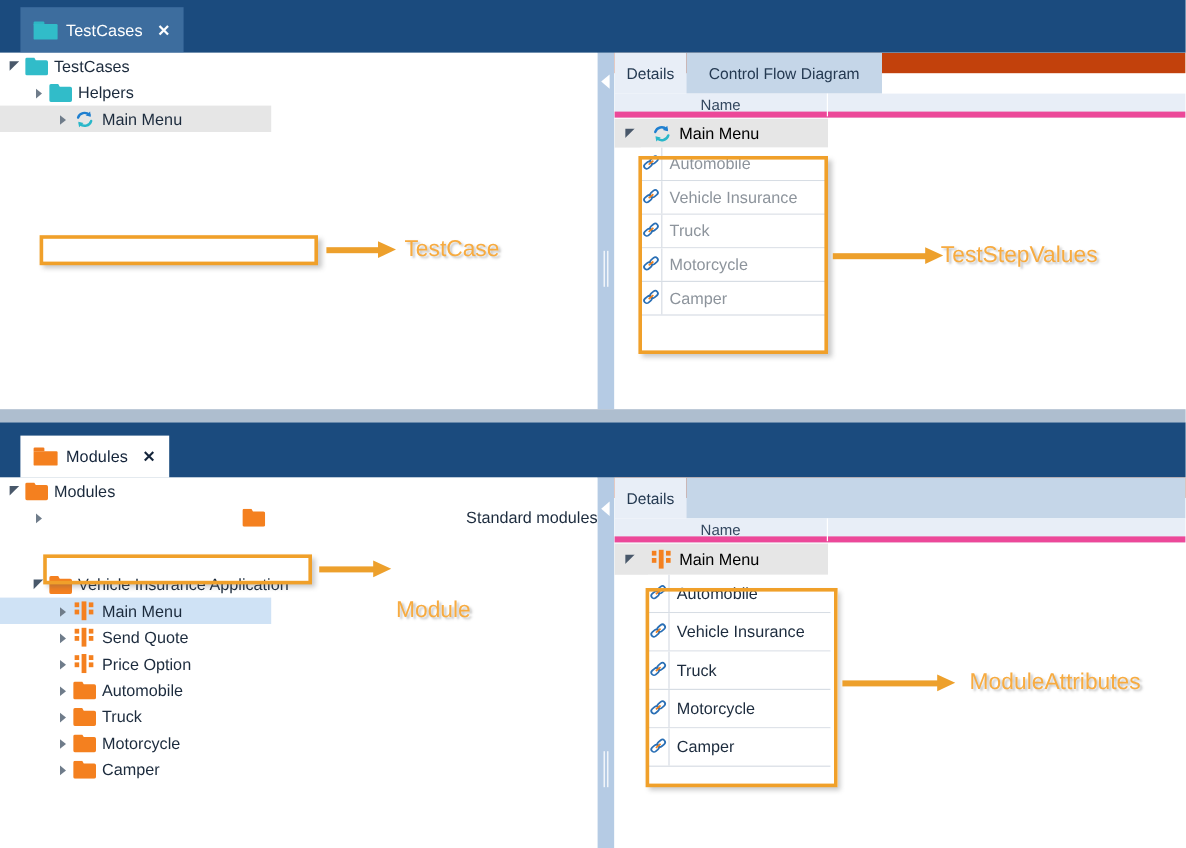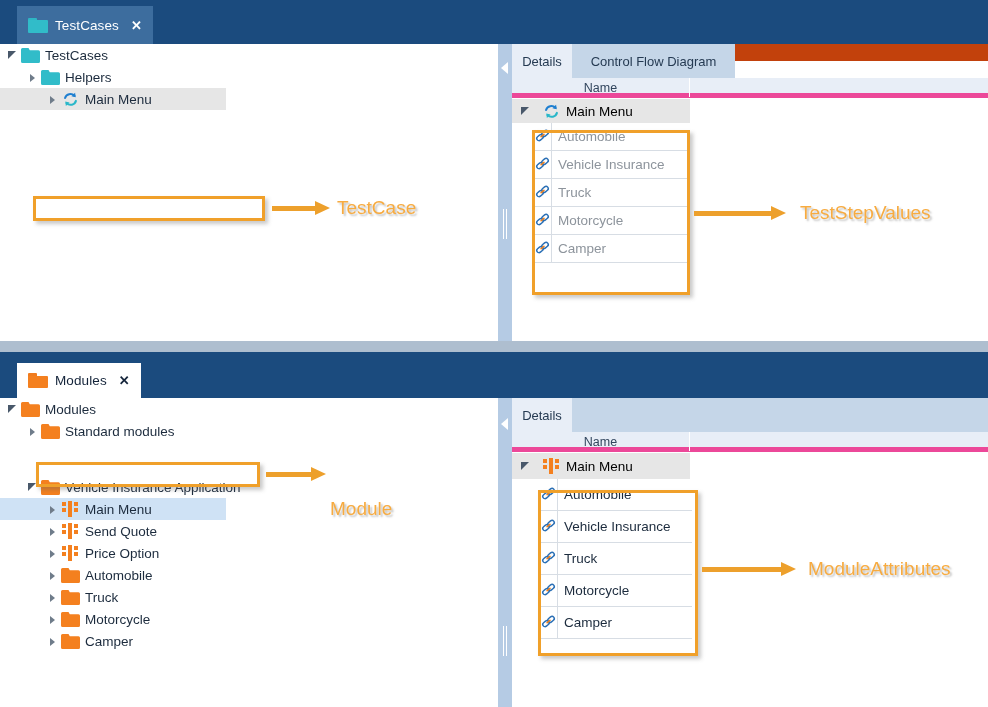--- a/index.html
+++ b/index.html
@@ -251,21 +251,21 @@
   <div class="shaft" style="width:44px;"></div>
     <div class="head" style="left:43px;"></div>
 </div>
 <div class="ann-text" style="left:337px;top:197px;">TestCase</div>
 
 <div class="hl" style="left:532px;top:130px;width:158px;height:165px;"></div>
 <div class="ann-arrow" style="left:694px;top:209px;width:92px;">
   <div class="shaft" style="width:78px;"></div>
     <div class="head" style="left:77px;"></div>
 </div>
-<div class="ann-text" style="left:800px;top:202px;">TestStepValues</div>
+<div class="ann-text" style="left:784px;top:202px;">TestStepValues</div>
 
 <div class="hband" style="top:341px;height:11px;"></div>
 
 <div class="panel titlebar" style="left:0;top:352px;width:988px;height:46px;"></div>
 
 <div class="tab-chip sel-white" style="left:17px;top:363px;height:35px;">
   <span class="folder orange">
     <i class="tabp"></i>
       <i class="body"></i>
   </span>
@@ -277,21 +277,21 @@
   <div class="tree" id="bottom-tree">
       <div class="trow" style="padding-left: 6px;">
         <span class="twist open"></span>
         <span class="ticon">
           <svg width="19" height="15" viewBox="0 0 19 15">
             <path d="M0 1.5 A1.5 1.5 0 0 1 1.5 0 H7.5 L8.8 2.2 H17.5 A1.5 1.5 0 0 1 19 3.7 V13.5 A1.5 1.5 0 0 1 17.5 15 H1.5 A1.5 1.5 0 0 1 0 13.5 Z" fill="#f4801f"></path>
           </svg>
         </span>
         <span class="tlabel">Modules</span>
       </div>
-      <div class="trow" style="padding-left: 26px;">
+      <div class="trow" style="padding-left: 26px; justify-content: space-between;">
         <span class="twist closed"></span>
         <span class="ticon">
           <svg width="19" height="15" viewBox="0 0 19 15">
             <path d="M0 1.5 A1.5 1.5 0 0 1 1.5 0 H7.5 L8.8 2.2 H17.5 A1.5 1.5 0 0 1 19 3.7 V13.5 A1.5 1.5 0 0 1 17.5 15 H1.5 A1.5 1.5 0 0 1 0 13.5 Z" fill="#f4801f"></path>
           </svg>
         </span>
         <span class="tlabel">Standard modules</span>
       </div>
       <div class="trow" style="padding-left: 26px; margin-top: 34px;">
         <span class="twist open"></span>

